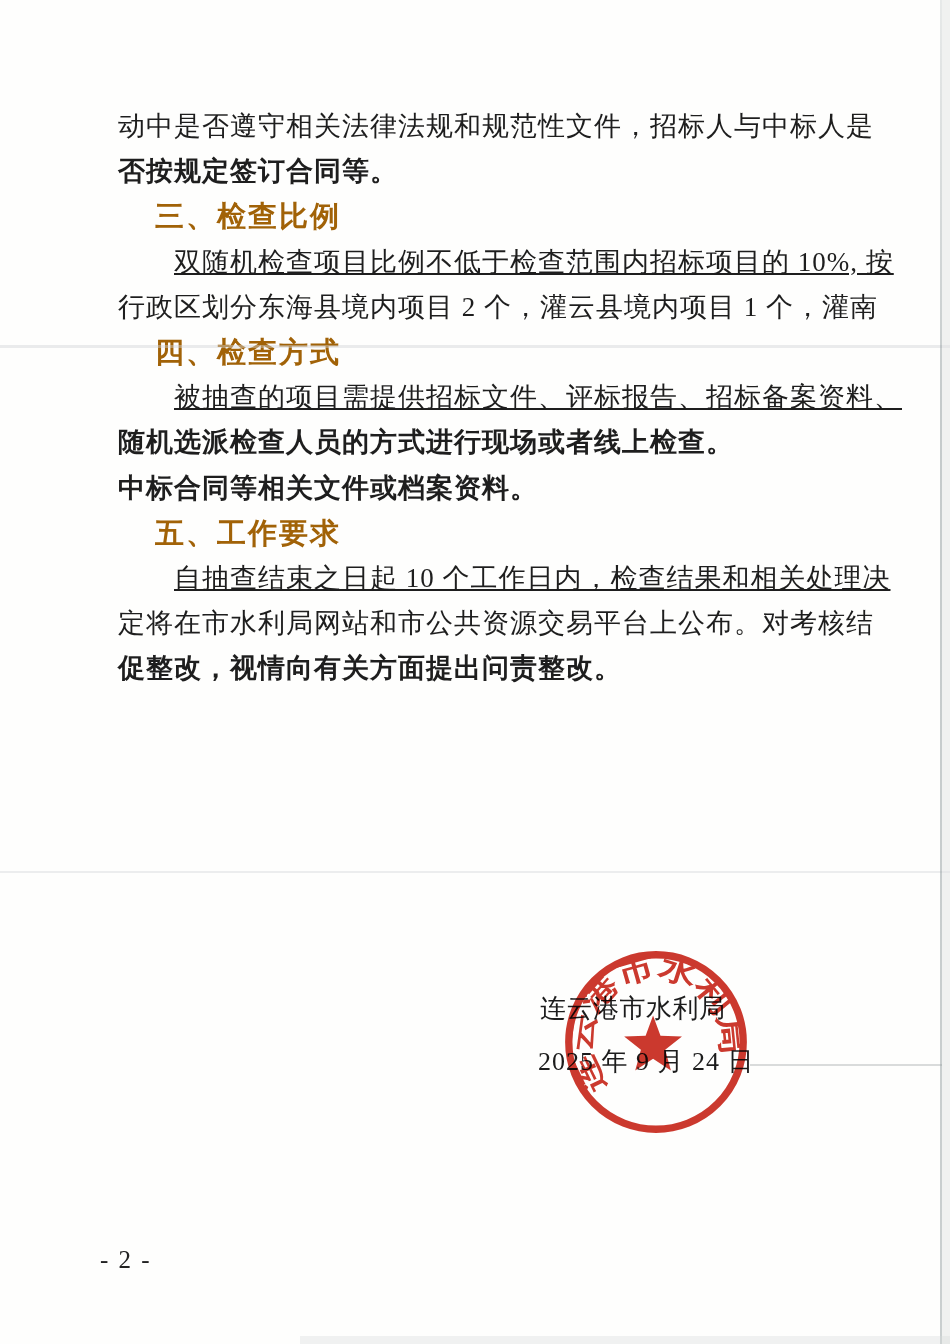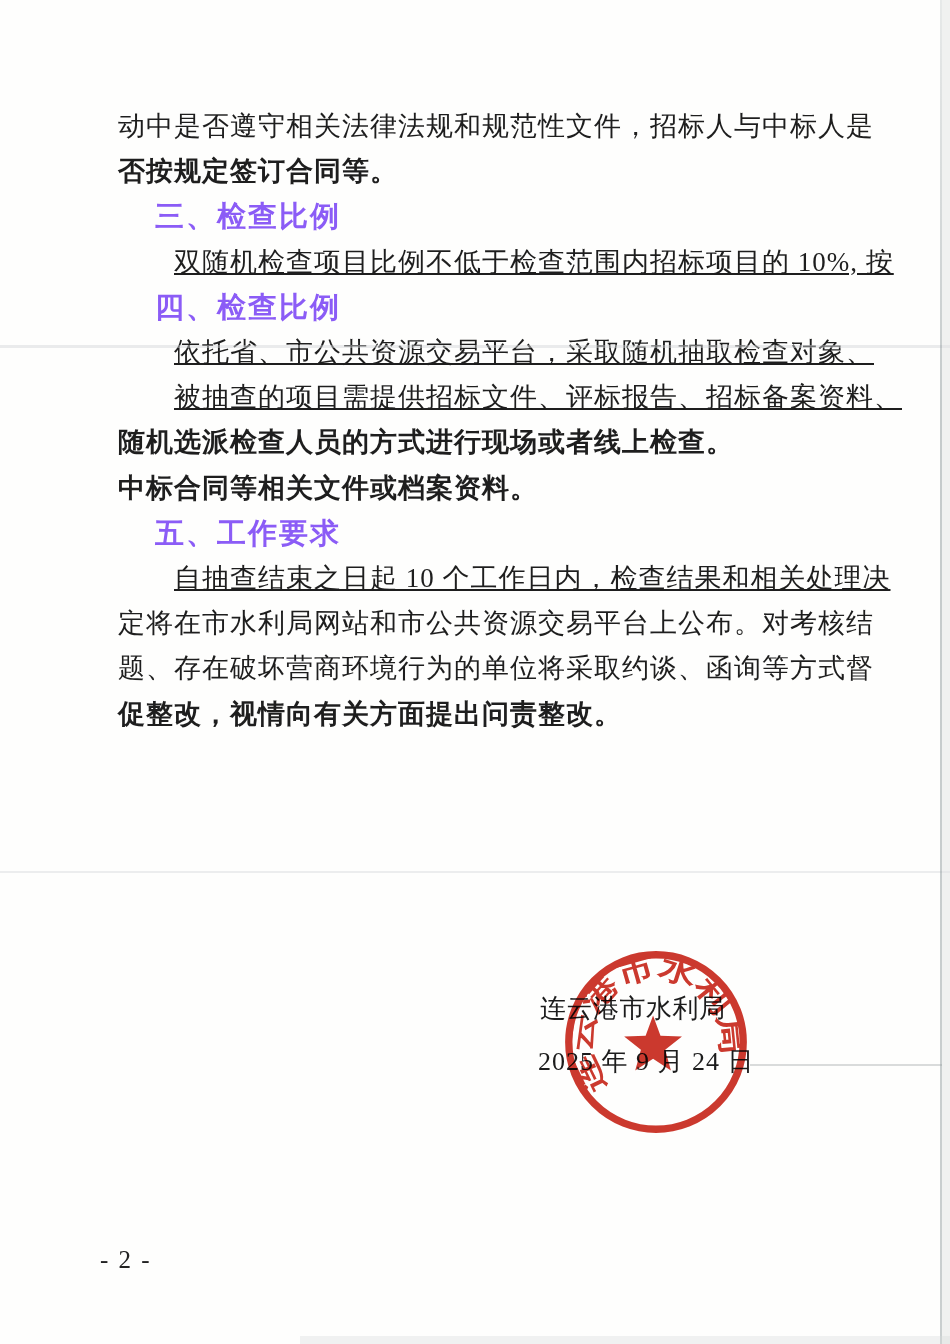--- a/index.html
+++ b/index.html
@@ -39,21 +39,21 @@
   .line.indent {
     padding-left: 56px;
     text-decoration: underline;
   }
   .heading {
     font-family: "Liberation Sans", "DejaVu Sans", sans-serif;
     font-weight: 700;
     font-size: 29px;
     line-height: 45.2px;
     letter-spacing: 2px;
-    color: #8b5cf6;
+    color: #a16207;
     padding-left: 37px;
     white-space: nowrap;
   }
   
   .sig-org {
     position: absolute;
     left: 540px;
     top: 991px;
     font-size: 26px;
     letter-spacing: 0.5px;
@@ -142,29 +142,28 @@
 </head>
 <body>
 
 <div class="page">
 
   <div class="doc-body" id="doc-body">
       <div class="line">动中是否遵守相关法律法规和规范性文件，招标人与中标人是</div>
       <div class="line last">否按规定签订合同等。</div>
       <div class="heading">三、检查比例</div>
       <div class="line indent">双随机检查项目比例不低于检查范围内招标项目的 10%, 按</div>
-      <div class="heading">四、检查比例</div>
-      <div class="line indent">依托省、市公共资源交易平台，采取随机抽取检查对象、</div>
+      <div class="line">行政区划分东海县境内项目 2 个，灌云县境内项目 1 个，灌南</div>
+      <div class="heading">四、检查方式</div>
       <div class="line indent">被抽查的项目需提供招标文件、评标报告、招标备案资料、</div>
       <div class="line last">随机选派检查人员的方式进行现场或者线上检查。</div>
       <div class="line last">中标合同等相关文件或档案资料。</div>
       <div class="heading">五、工作要求</div>
       <div class="line indent">自抽查结束之日起 10 个工作日内，检查结果和相关处理决</div>
       <div class="line">定将在市水利局网站和市公共资源交易平台上公布。对考核结</div>
-      <div class="line">题、存在破坏营商环境行为的单位将采取约谈、函询等方式督</div>
       <div class="line last">促整改，视情向有关方面提出问责整改。</div>
     </div>
 
   <div class="sig-org">连云港市水利局</div>
   <div class="sig-date">2025 年 9 月 24 日</div>
 
   <div class="seal">
     <svg viewBox="0 0 200 200">
       <circle class="ring" cx="100" cy="100" r="89"></circle>
       <polygon class="star" points="97,73 104.6,93.5 126.5,94.4 109.4,108 115.2,129.1 97,117 78.8,129.1 84.6,108 67.5,94.4 89.4,93.5"></polygon>

